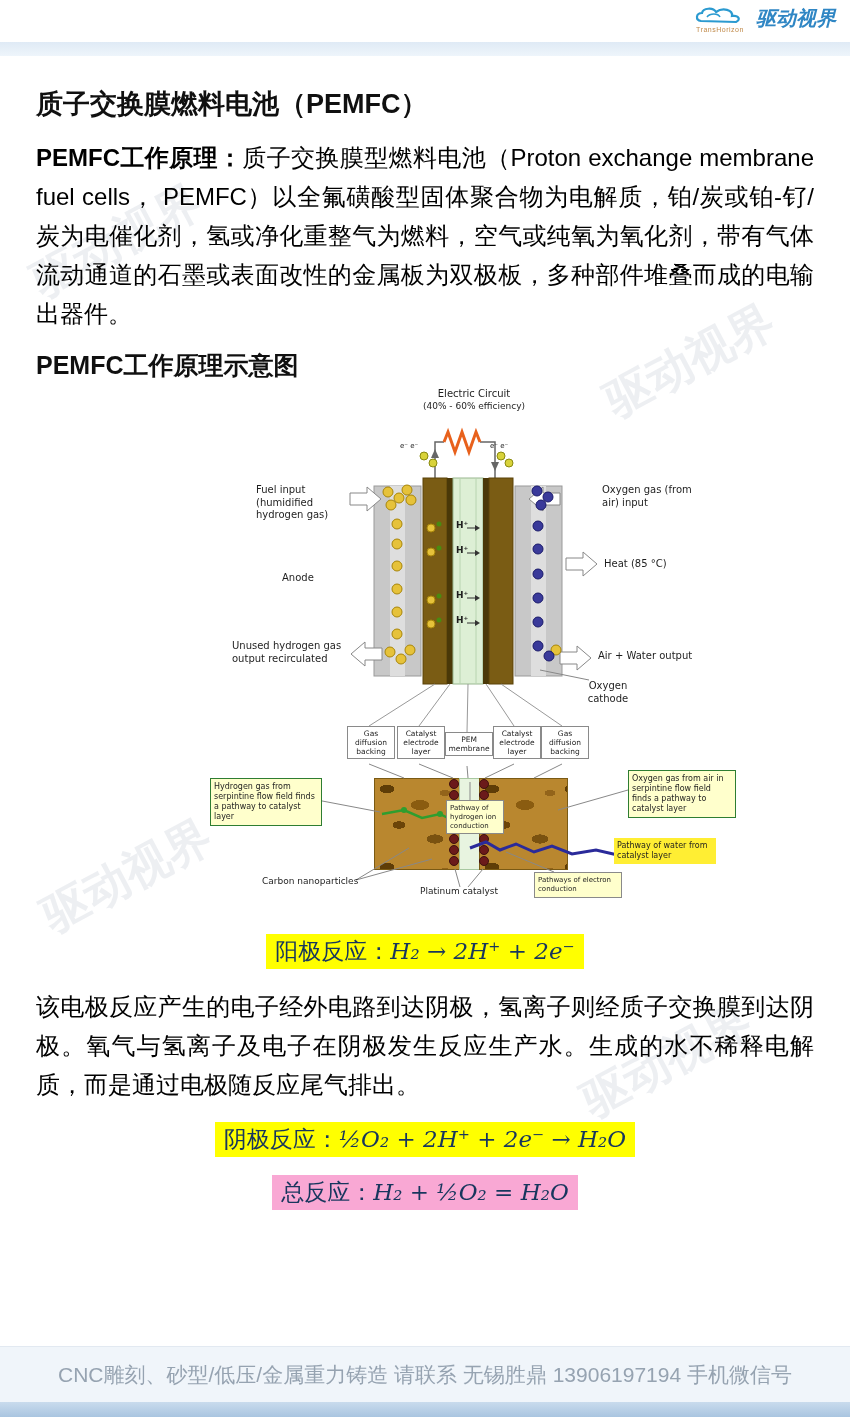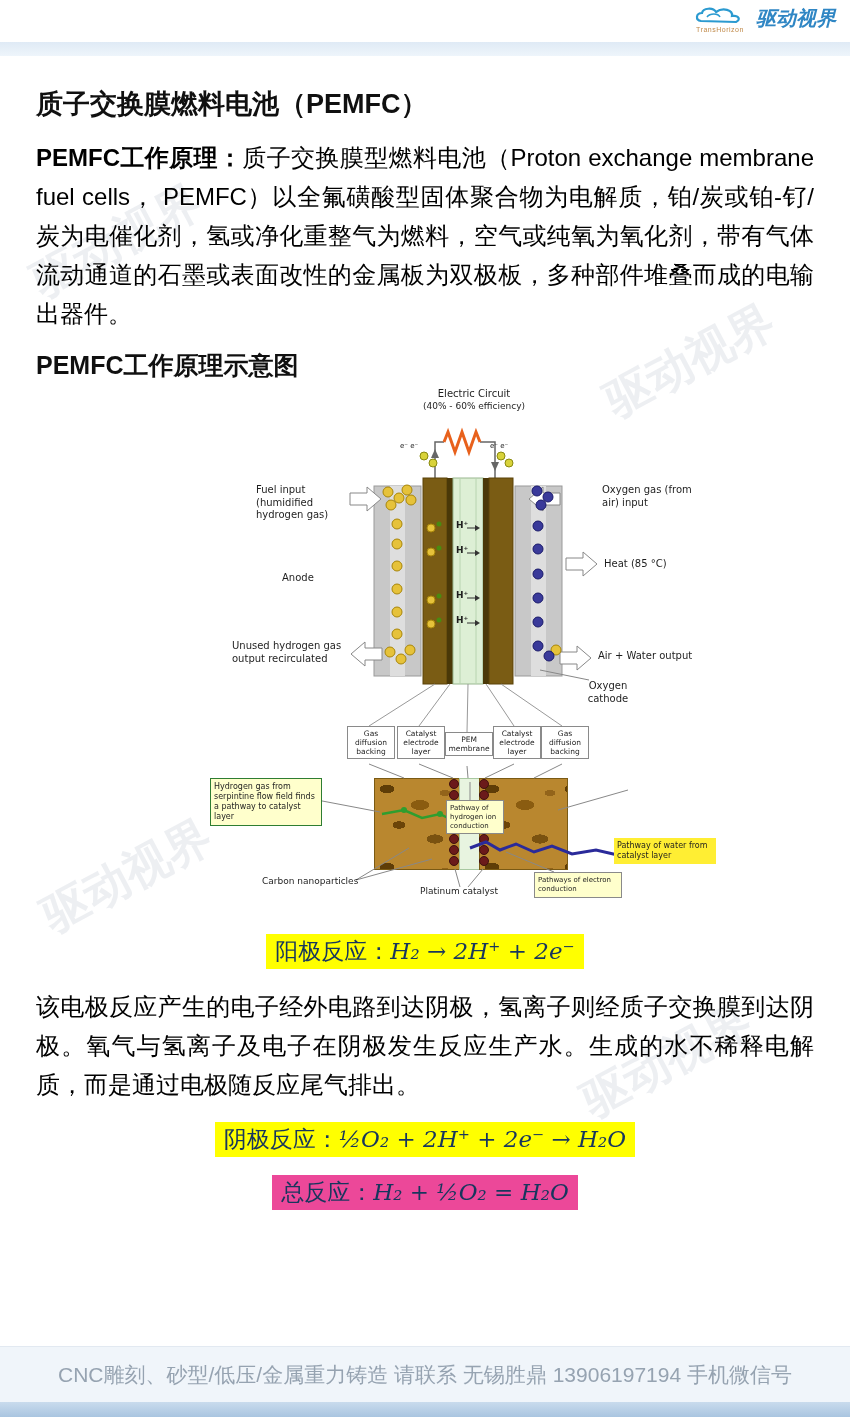--- a/index.html
+++ b/index.html
@@ -259,36 +259,37 @@
       <div class="dlabel hplus" style="left:252px;top:204px;">H⁺</div>
       <div class="dlabel hplus" style="left:252px;top:229px;">H⁺</div>
 
       <div class="lbox" style="left:143px;top:340px;">Gas diffusion backing</div>
       <div class="lbox" style="left:193px;top:340px;">Catalyst electrode layer</div>
       <div class="lbox" style="left:241px;top:346px;">PEM membrane</div>
       <div class="lbox" style="left:289px;top:340px;">Catalyst electrode layer</div>
       <div class="lbox" style="left:337px;top:340px;">Gas diffusion backing</div>
 
       <div class="callout c-green" style="left:6px;top:392px;width:104px;">Hydrogen gas from serpintine flow field finds a pathway to catalyst layer</div>
+      <div class="callout c-green" style="left:424px;top:384px;width:100px;">Oxygen gas from air in serpintine flow field finds a pathway to catalyst layer</div>
       <div class="callout c-yellow" style="left:410px;top:452px;width:96px;">Pathway of water from catalyst layer</div>
       <div class="callout c-plain" style="left:242px;top:414px;width:50px;">Pathway of hydrogen ion conduction</div>
       <div class="callout c-plain" style="left:330px;top:486px;width:80px;">Pathways of electron conduction</div>
 
       <div class="dlabel" style="left:58px;top:490px;width:100px;font-size:9px;">Carbon nanoparticles</div>
       <div class="dlabel" style="left:216px;top:500px;width:90px;font-size:9px;">Platinum catalyst</div>
     </div>
 
 
     <div class="rxn"><span class="hl" style="background: rgb(255, 255, 0);"><span>阳极反应：</span><span class="formula">H₂ → 2H⁺ + 2e⁻</span></span></div>
 
     <p class="body-p">该电极反应产生的电子经外电路到达阴极，氢离子则经质子交换膜到达阴极。氧气与氢离子及电子在阴极发生反应生产水。生成的水不稀释电解质，而是通过电极随反应尾气排出。</p>
 
     <div class="rxn"><span class="hl" style="background: rgb(255, 255, 0);"><span>阴极反应：</span><span class="formula">½O₂ + 2H⁺ + 2e⁻ → H₂O</span></span></div>
 
-    <div class="rxn" style="margin-top:6px;"><span class="hl" style="background: #ec4899;"><span>总反应：</span><span class="formula">H₂ + ½O₂ = H₂O</span></span></div>
+    <div class="rxn" style="margin-top:6px;"><span class="hl" style="background: #f9a8d4;"><span>总反应：</span><span class="formula">H₂ + ½O₂ = H₂O</span></span></div>
   </div>
 
   <div class="footer">
       <span>CNC雕刻、砂型/低压/金属重力铸造 请联系 无锡胜鼎 13906197194 手机微信号</span>
     </div>
   <div class="bottomstrip"></div>
 
 </div>
 
 </body></html>

